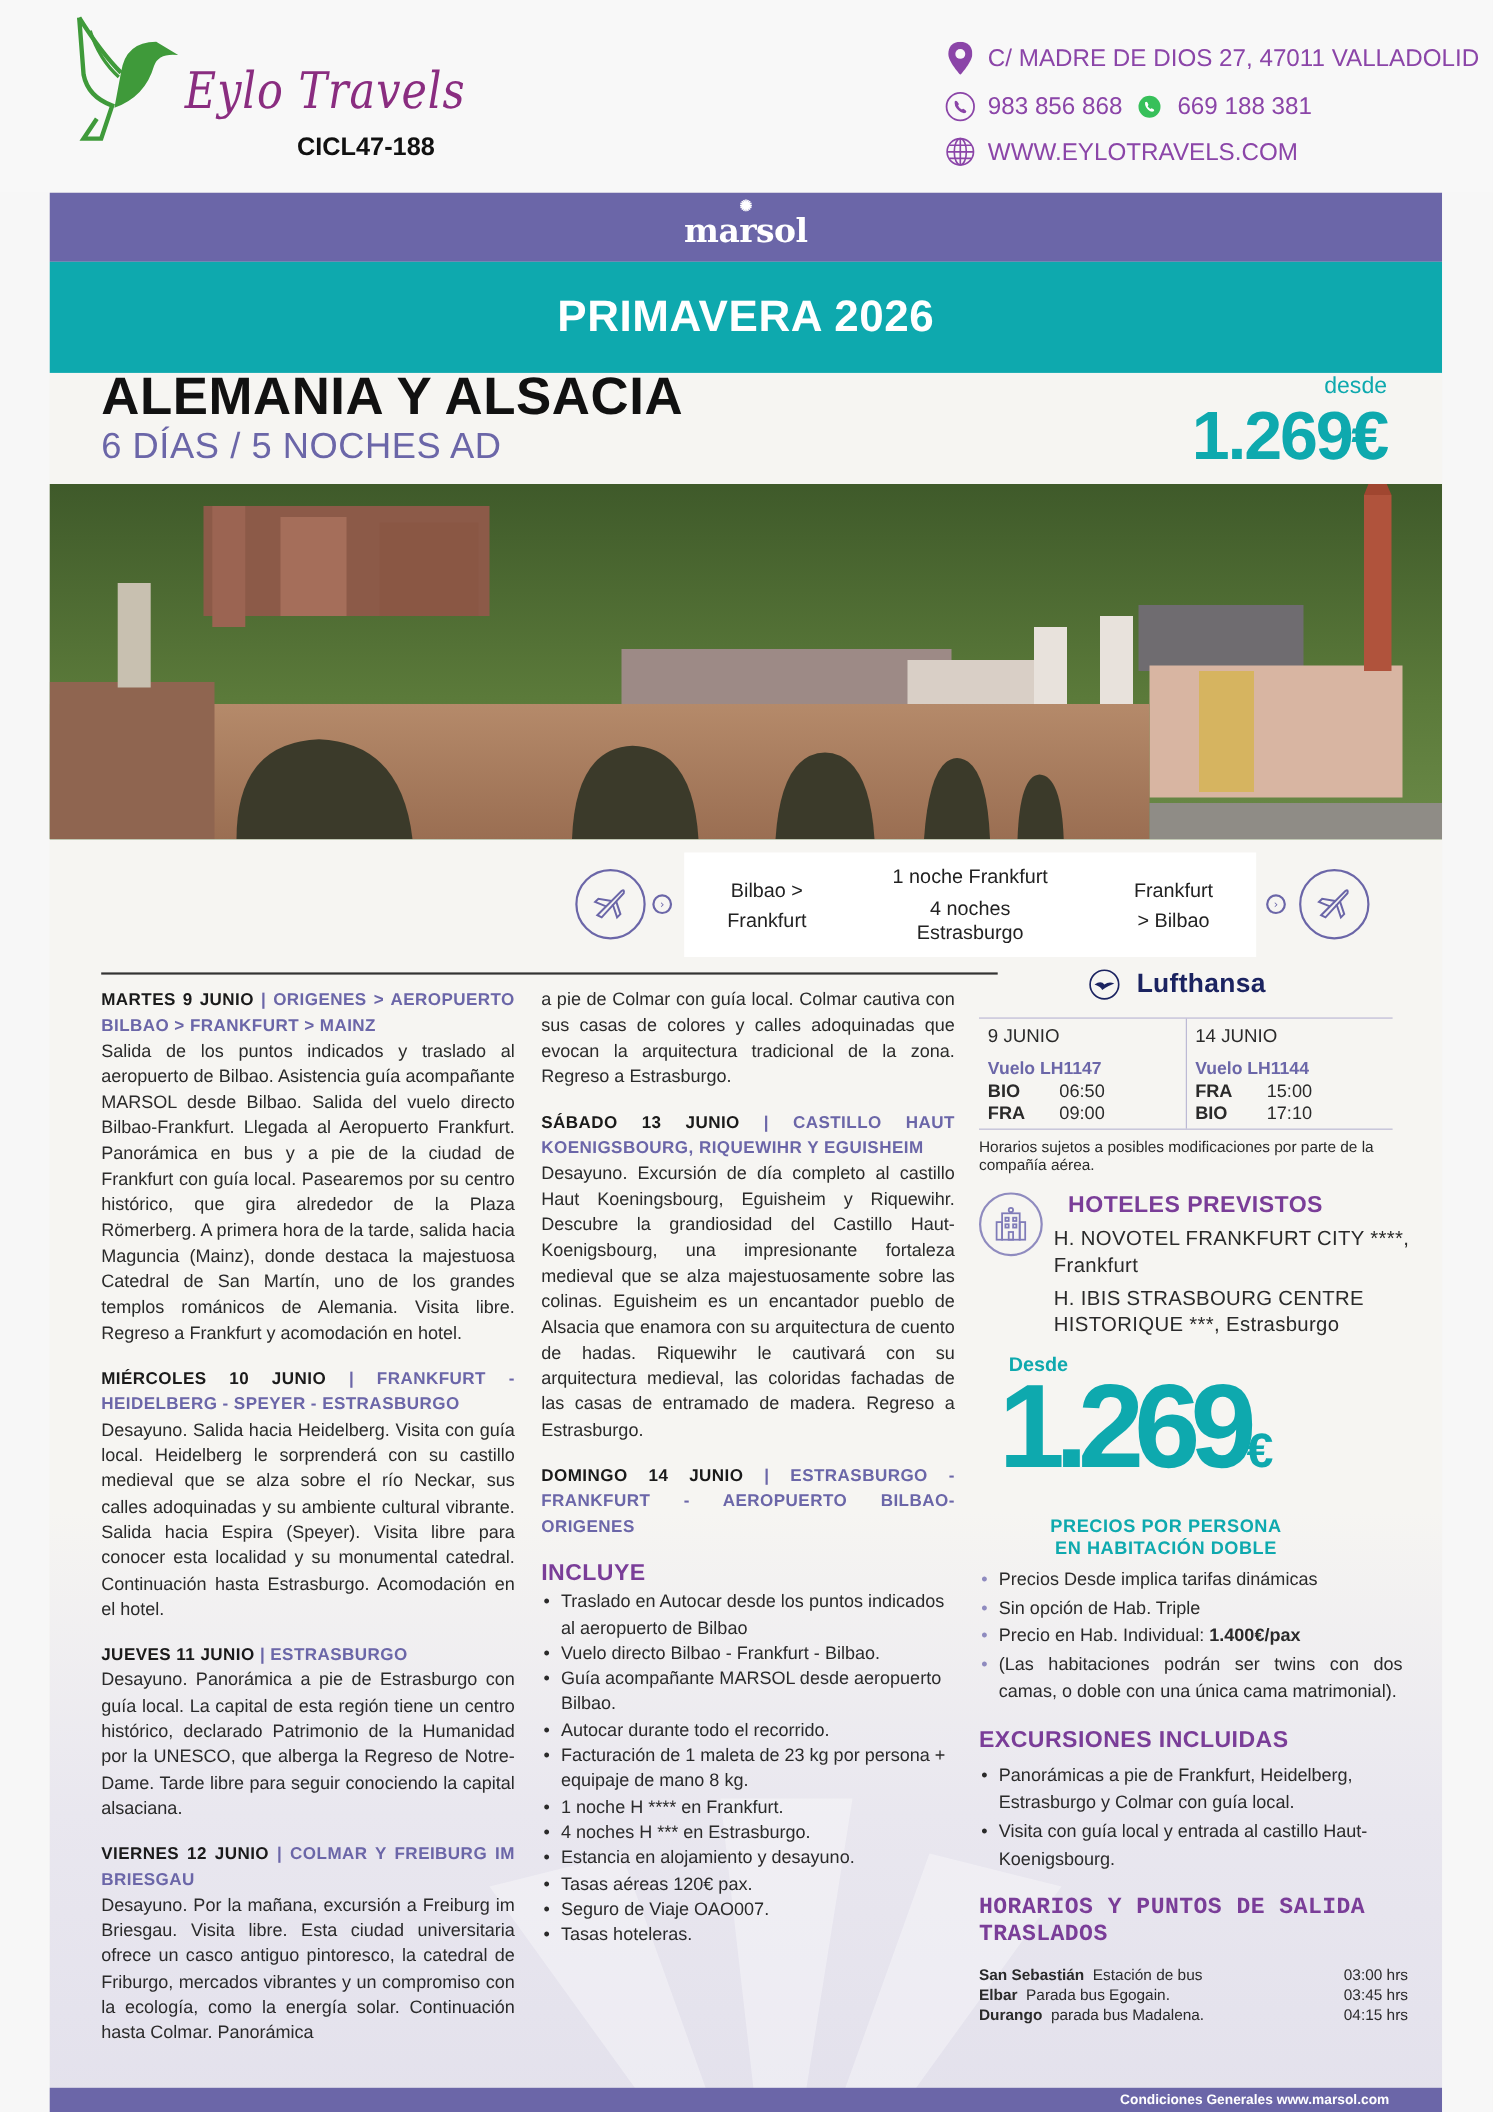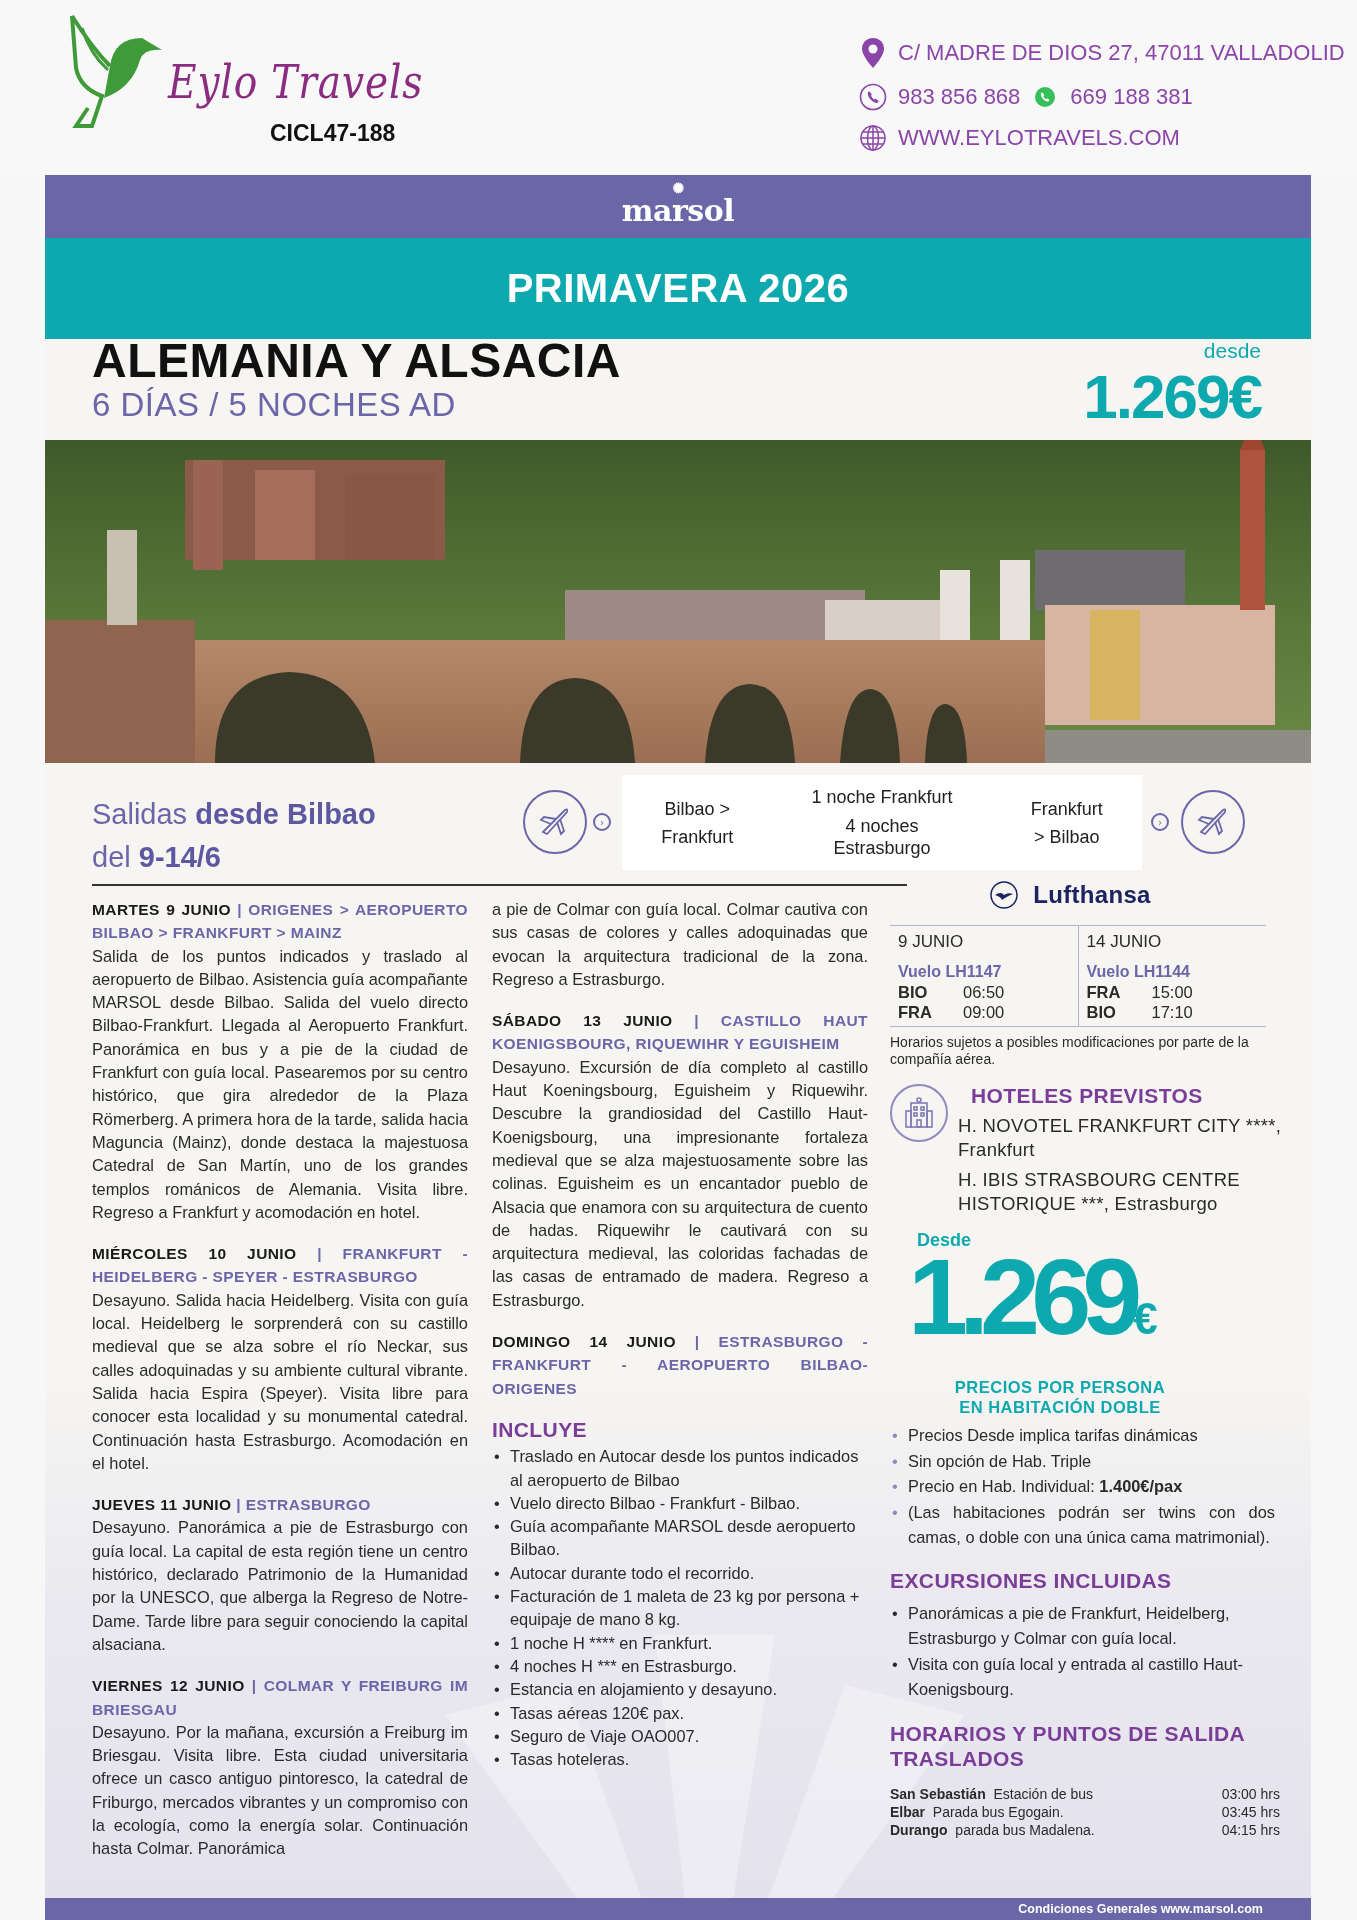--- a/index.html
+++ b/index.html
@@ -74,21 +74,21 @@
   .desde-big { color: #0ea9ae; font-weight: 700; font-size: 18px; margin-top: 14px; margin-left: 27px; }
   .price-big { color: #0ea9ae; font-weight: 700; font-size: 108px; line-height: 96px; letter-spacing: -9px; margin-left: 18px; margin-top: -2px; }
   .price-big .eur { font-size: 44px; letter-spacing: 0; }
   .ppp { color: #0ea9ae; font-weight: 700; font-size: 16.5px; line-height: 20px; text-align: center; width: 340px; letter-spacing: 0.5px; margin-top: 10px; }
   ul.pb { list-style: none; margin-top: 6px; font-size: 16.4px; line-height: 25.5px; width: 385px; }
   ul.pb li { position: relative; padding-left: 18px; text-align: justify; }
   ul.pb li::before { content: "•"; position: absolute; left: 2px; color: #8f8bbf; }
   .exc { margin-top: 18px; }
   .exc ul.bul { font-size: 16.4px; line-height: 25.5px; margin-top: 8px; width: 390px; }
   .hor { margin-top: 18px; }
-  .hor .sec-h { line-height: 25px; }
+  .hor .sec-h { line-height: 25px; font-family: Liberation Mono, monospace; }
   .tras { margin-top: 14px; font-size: 14px; line-height: 18px; width: 390px; }
   .tras .r { display: flex; justify-content: space-between; }
   .tras b { font-weight: 700; }
 
   .footer { position: absolute; left: 0; top: 1723px; width: 100%; height: 22px; background: #6b66a8; display: flex; align-items: center; justify-content: flex-end; padding-right: 48px; color: #fff; font-family: "Liberation Sans", sans-serif; font-weight: 700; font-size: 12.5px; }
 </style>
 </head>
 <body>
 
 <div class="hdr">
@@ -201,27 +201,20 @@
       <path d="M660 323 Q665 245 705 244 Q745 245 750 323 Z" fill="#3b3a2a"></path>
       <path d="M795 323 Q800 250 825 249 Q852 250 855 323 Z" fill="#3b3a2a"></path>
       <path d="M880 323 Q882 265 900 264 Q920 265 922 323 Z" fill="#3b3a2a"></path>
 
       <rect x="62" y="90" width="30" height="95" fill="#c8c0b0"></rect>
       <rect x="90" y="250" width="1176" height="0" fill="none"></rect>
       <rect x="1000" y="290" width="266" height="33" fill="#8f8c86"></rect>
     </svg>
   </div>
 
-  <div class="salidas">
-    <span>Salidas</span>
-    <b>desde</b>
-    <b>Bilbao</b><br>
-    <span>del</span>
-    <b>9-14/6</b>
-  </div>
   <div class="route-line"></div>
 
   <div class="plane-circle" style="left:478px; top:615px;">
     <svg width="40" height="40" viewBox="0 0 40 40" fill="none" stroke="#6b66a8" stroke-width="1.8">
         <path d="M8 30 L30 8 Q33 6 32 10 L12 32 Z"></path>
         <path d="M16 22 L6 18 L9 15 L21 17"></path>
         <path d="M22 20 L26 32 L29 29 L25 17"></path>
       </svg>
   </div>
   <div class="arrow-dot" style="left:548px; top:638px;">›</div>

